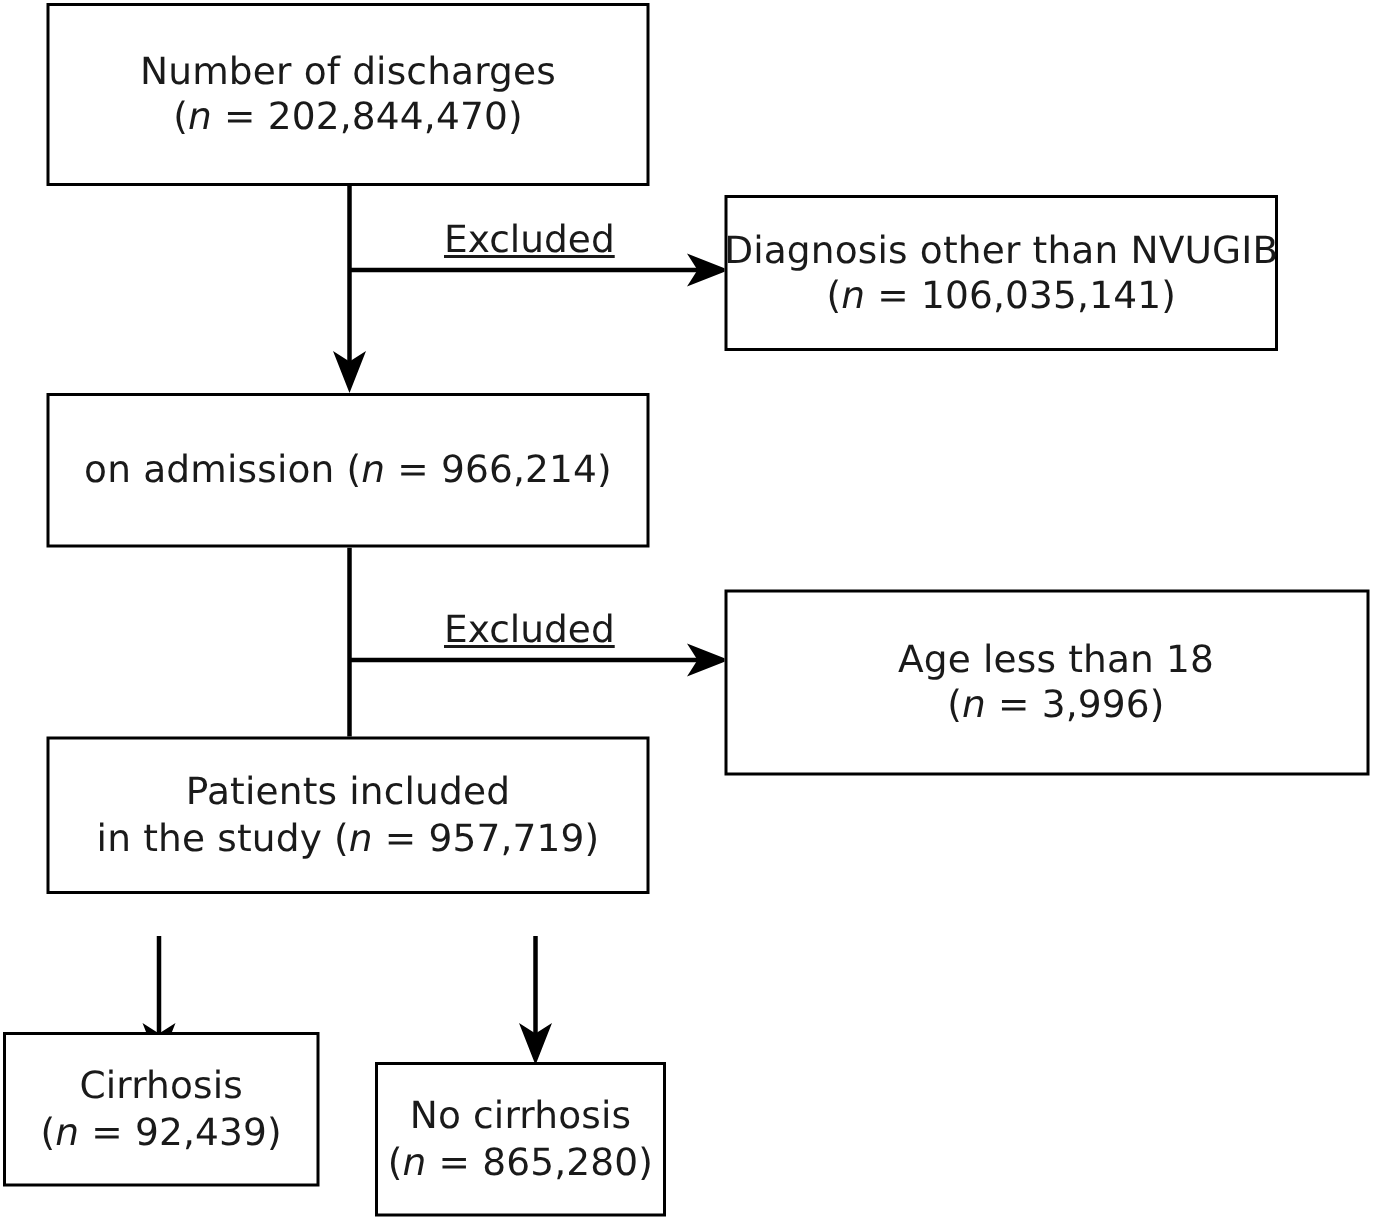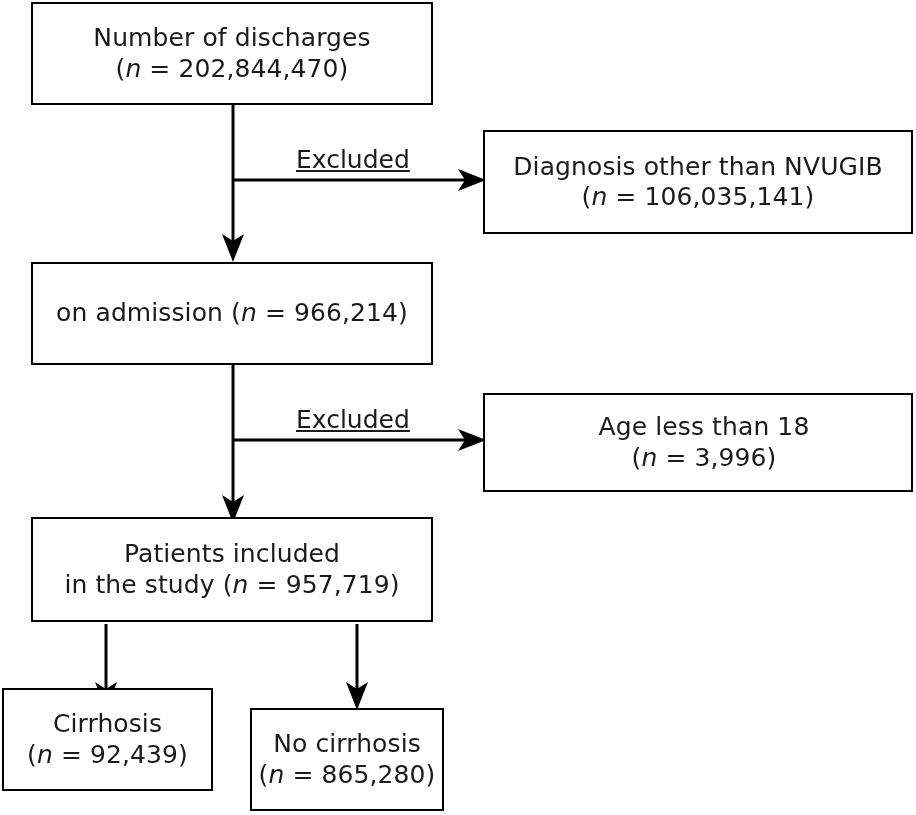--- a/index.html
+++ b/index.html
@@ -69,48 +69,48 @@
     <line x1="233" y1="440" x2="470" y2="440"></line>
     <polygon points="486,440 458,429 465,440 458,451"></polygon>
 
     <line x1="106" y1="624" x2="106" y2="692"></line>
     <polygon points="106,710 95,682 106,689 117,682"></polygon>
 
     <line x1="357" y1="624" x2="357" y2="692"></line>
     <polygon points="357,710 346,682 357,689 368,682"></polygon>
   </svg>
 
-  <div class="node" style="left:31px; top:2px; width:402px; height:103px;">
+  <div class="node" style="left:31px; top:2px; width:402px; height:122px;">
     <span class="txt">
       <span class="ln">Number of discharges</span>
       <span class="ln"><span>(</span><span class="it">n</span><span> = 202,844,470)</span></span>
     </span>
   </div>
 
-  <div class="node" style="left:483px; top:130px; width:430px; height:104px;">
+  <div class="node" style="left:483px; top:130px; width:369px; height:104px;">
     <span class="txt">
       <span class="ln">Diagnosis other than NVUGIB</span>
       <span class="ln"><span>(</span><span class="it">n</span><span> = 106,035,141)</span></span>
     </span>
   </div>
 
   <div class="node" style="left:31px; top:262px; width:402px; height:103px;">
     <span class="txt">
       <span class="ln"><span>on admission (</span><span class="it">n</span><span> = 966,214)</span></span>
     </span>
   </div>
 
-  <div class="node" style="left:483px; top:393px; width:430px; height:99px;padding-left:12px;">
+  <div class="node" style="left:483px; top:393px; width:430px; height:124px;padding-left:12px;">
     <span class="txt">
       <span class="ln">Age less than 18</span>
       <span class="ln"><span>(</span><span class="it">n</span><span> = 3,996)</span></span>
     </span>
   </div>
 
-  <div class="node" style="left:31px; top:517px; width:402px; height:105px;">
+  <div class="node" style="left:31px; top:491px; width:402px; height:105px;">
     <span class="txt">
       <span class="ln">Patients included</span>
       <span class="ln"><span>in the study (</span><span class="it">n</span><span> = 957,719)</span></span>
     </span>
   </div>
 
   <div class="node" style="left:2px; top:688px; width:211px; height:103px;">
     <span class="txt">
       <span class="ln">Cirrhosis</span>
       <span class="ln"><span>(</span><span class="it">n</span><span> = 92,439)</span></span>

